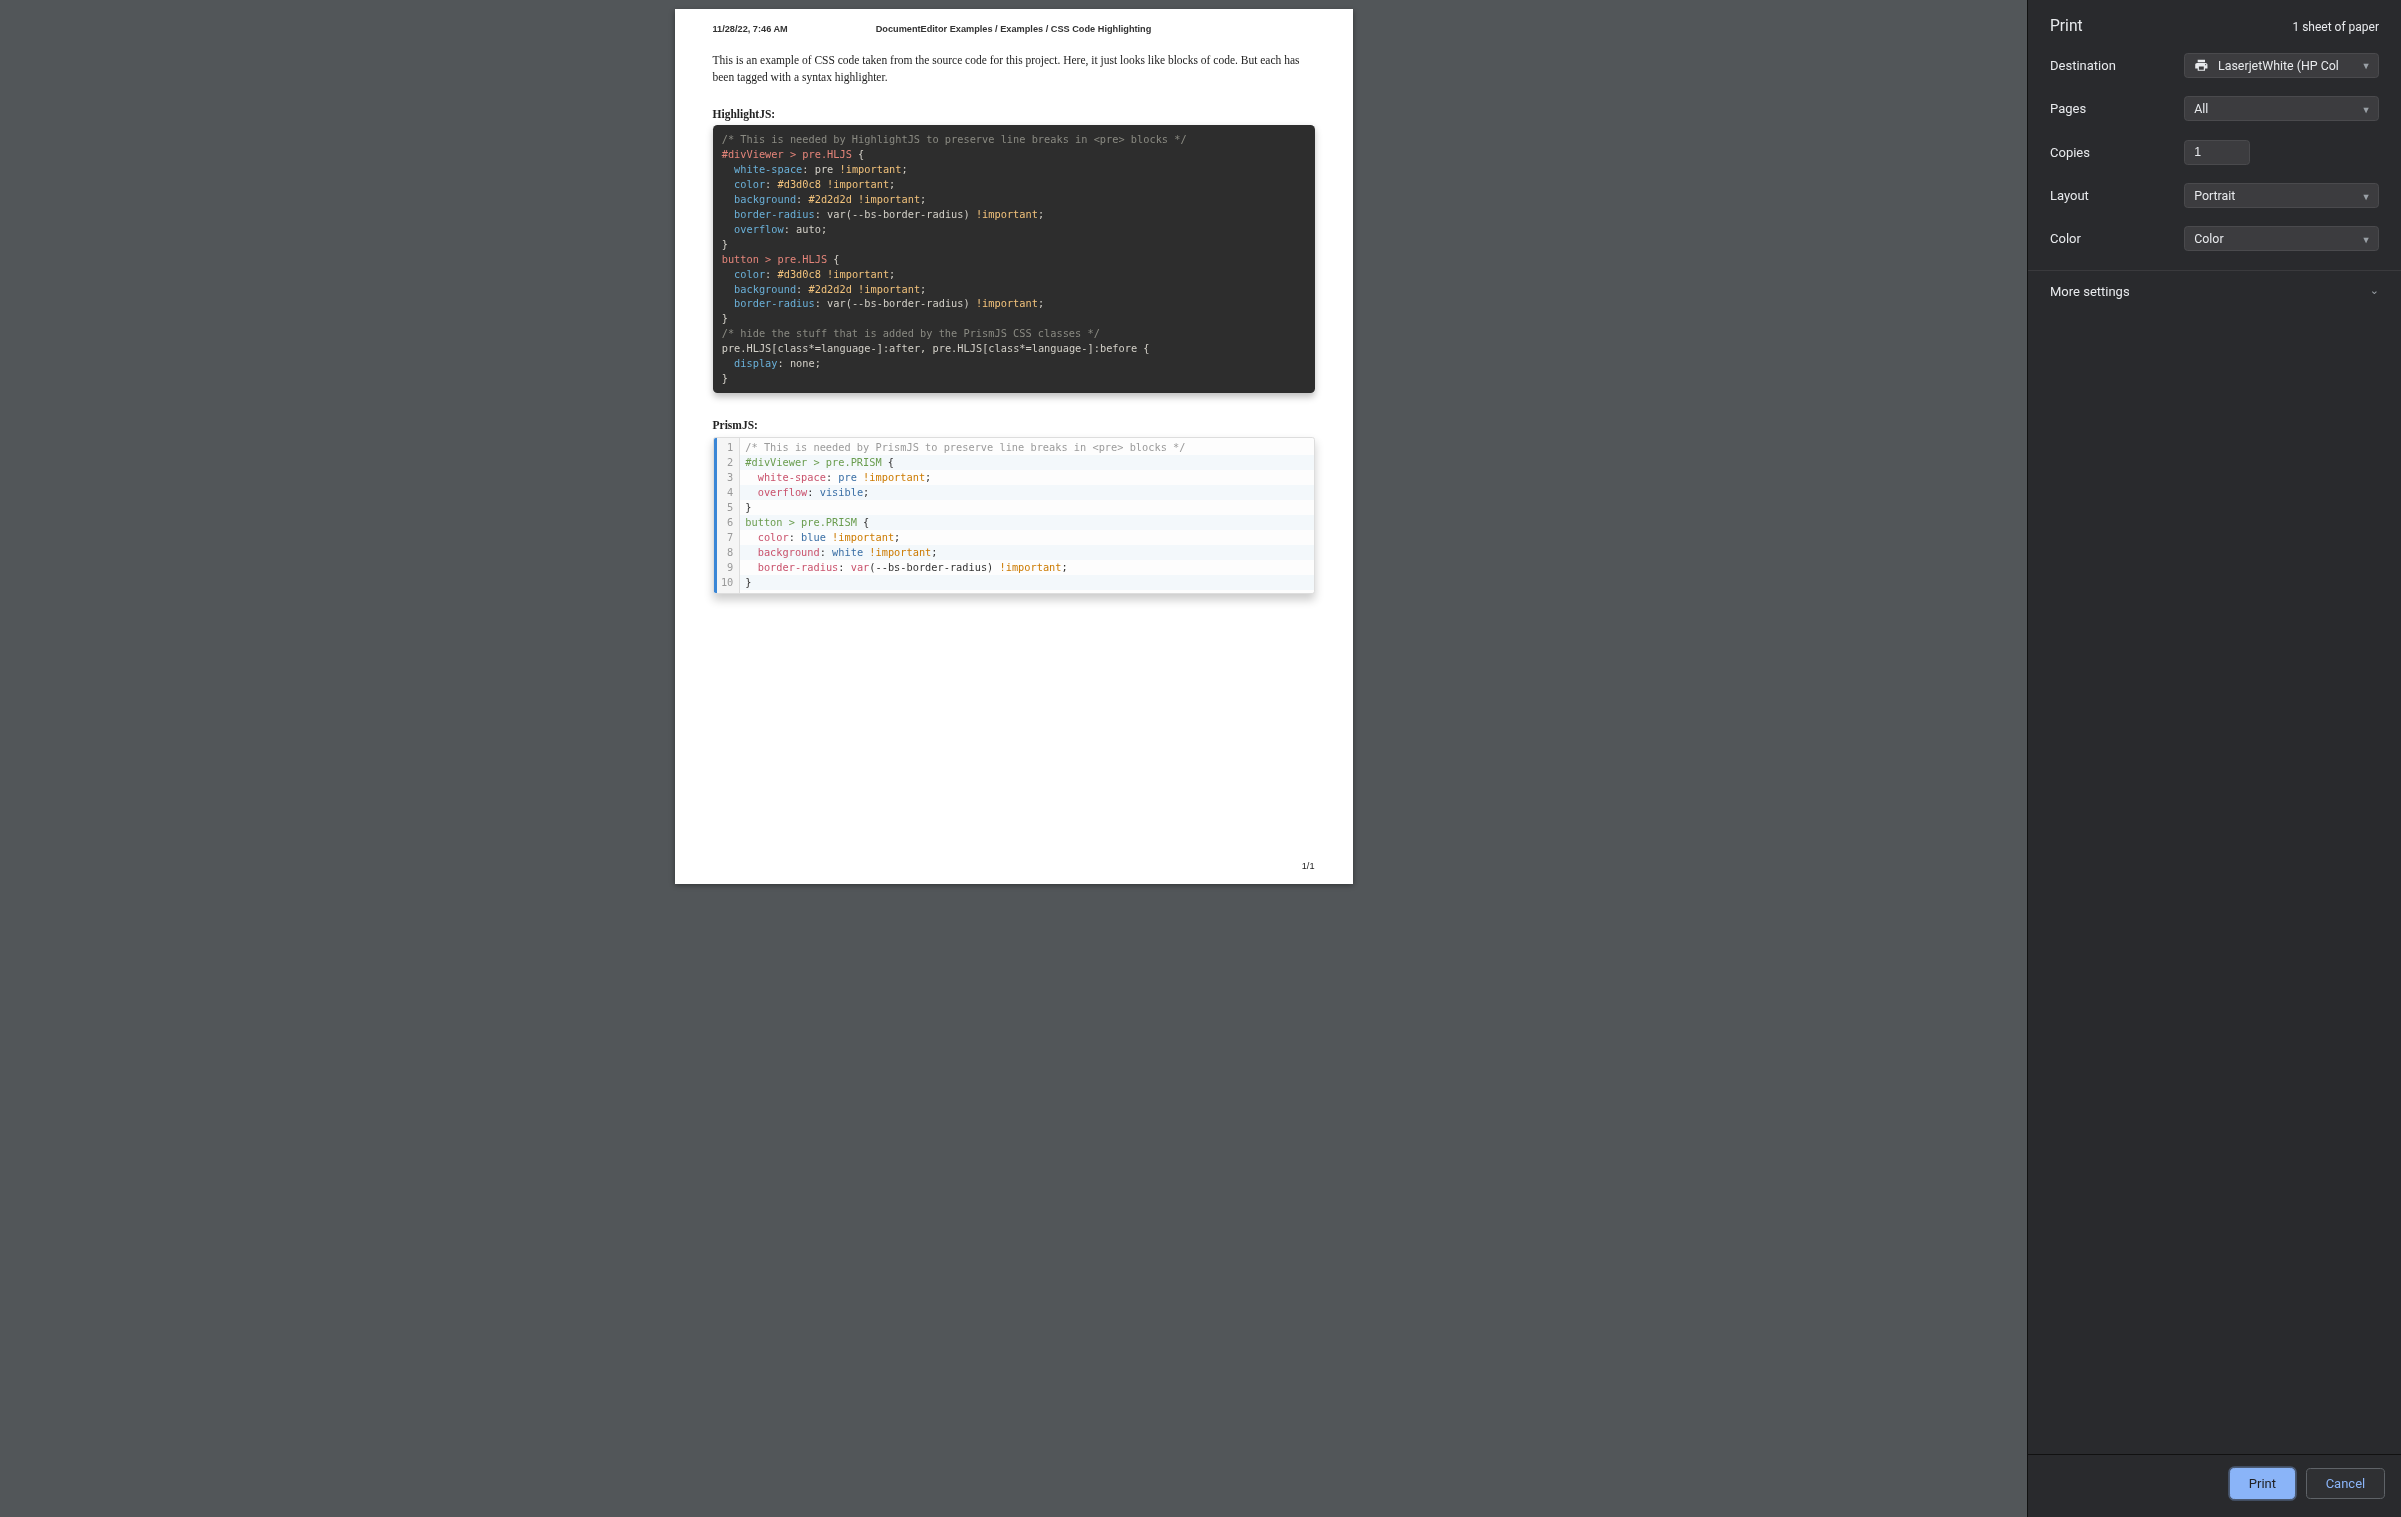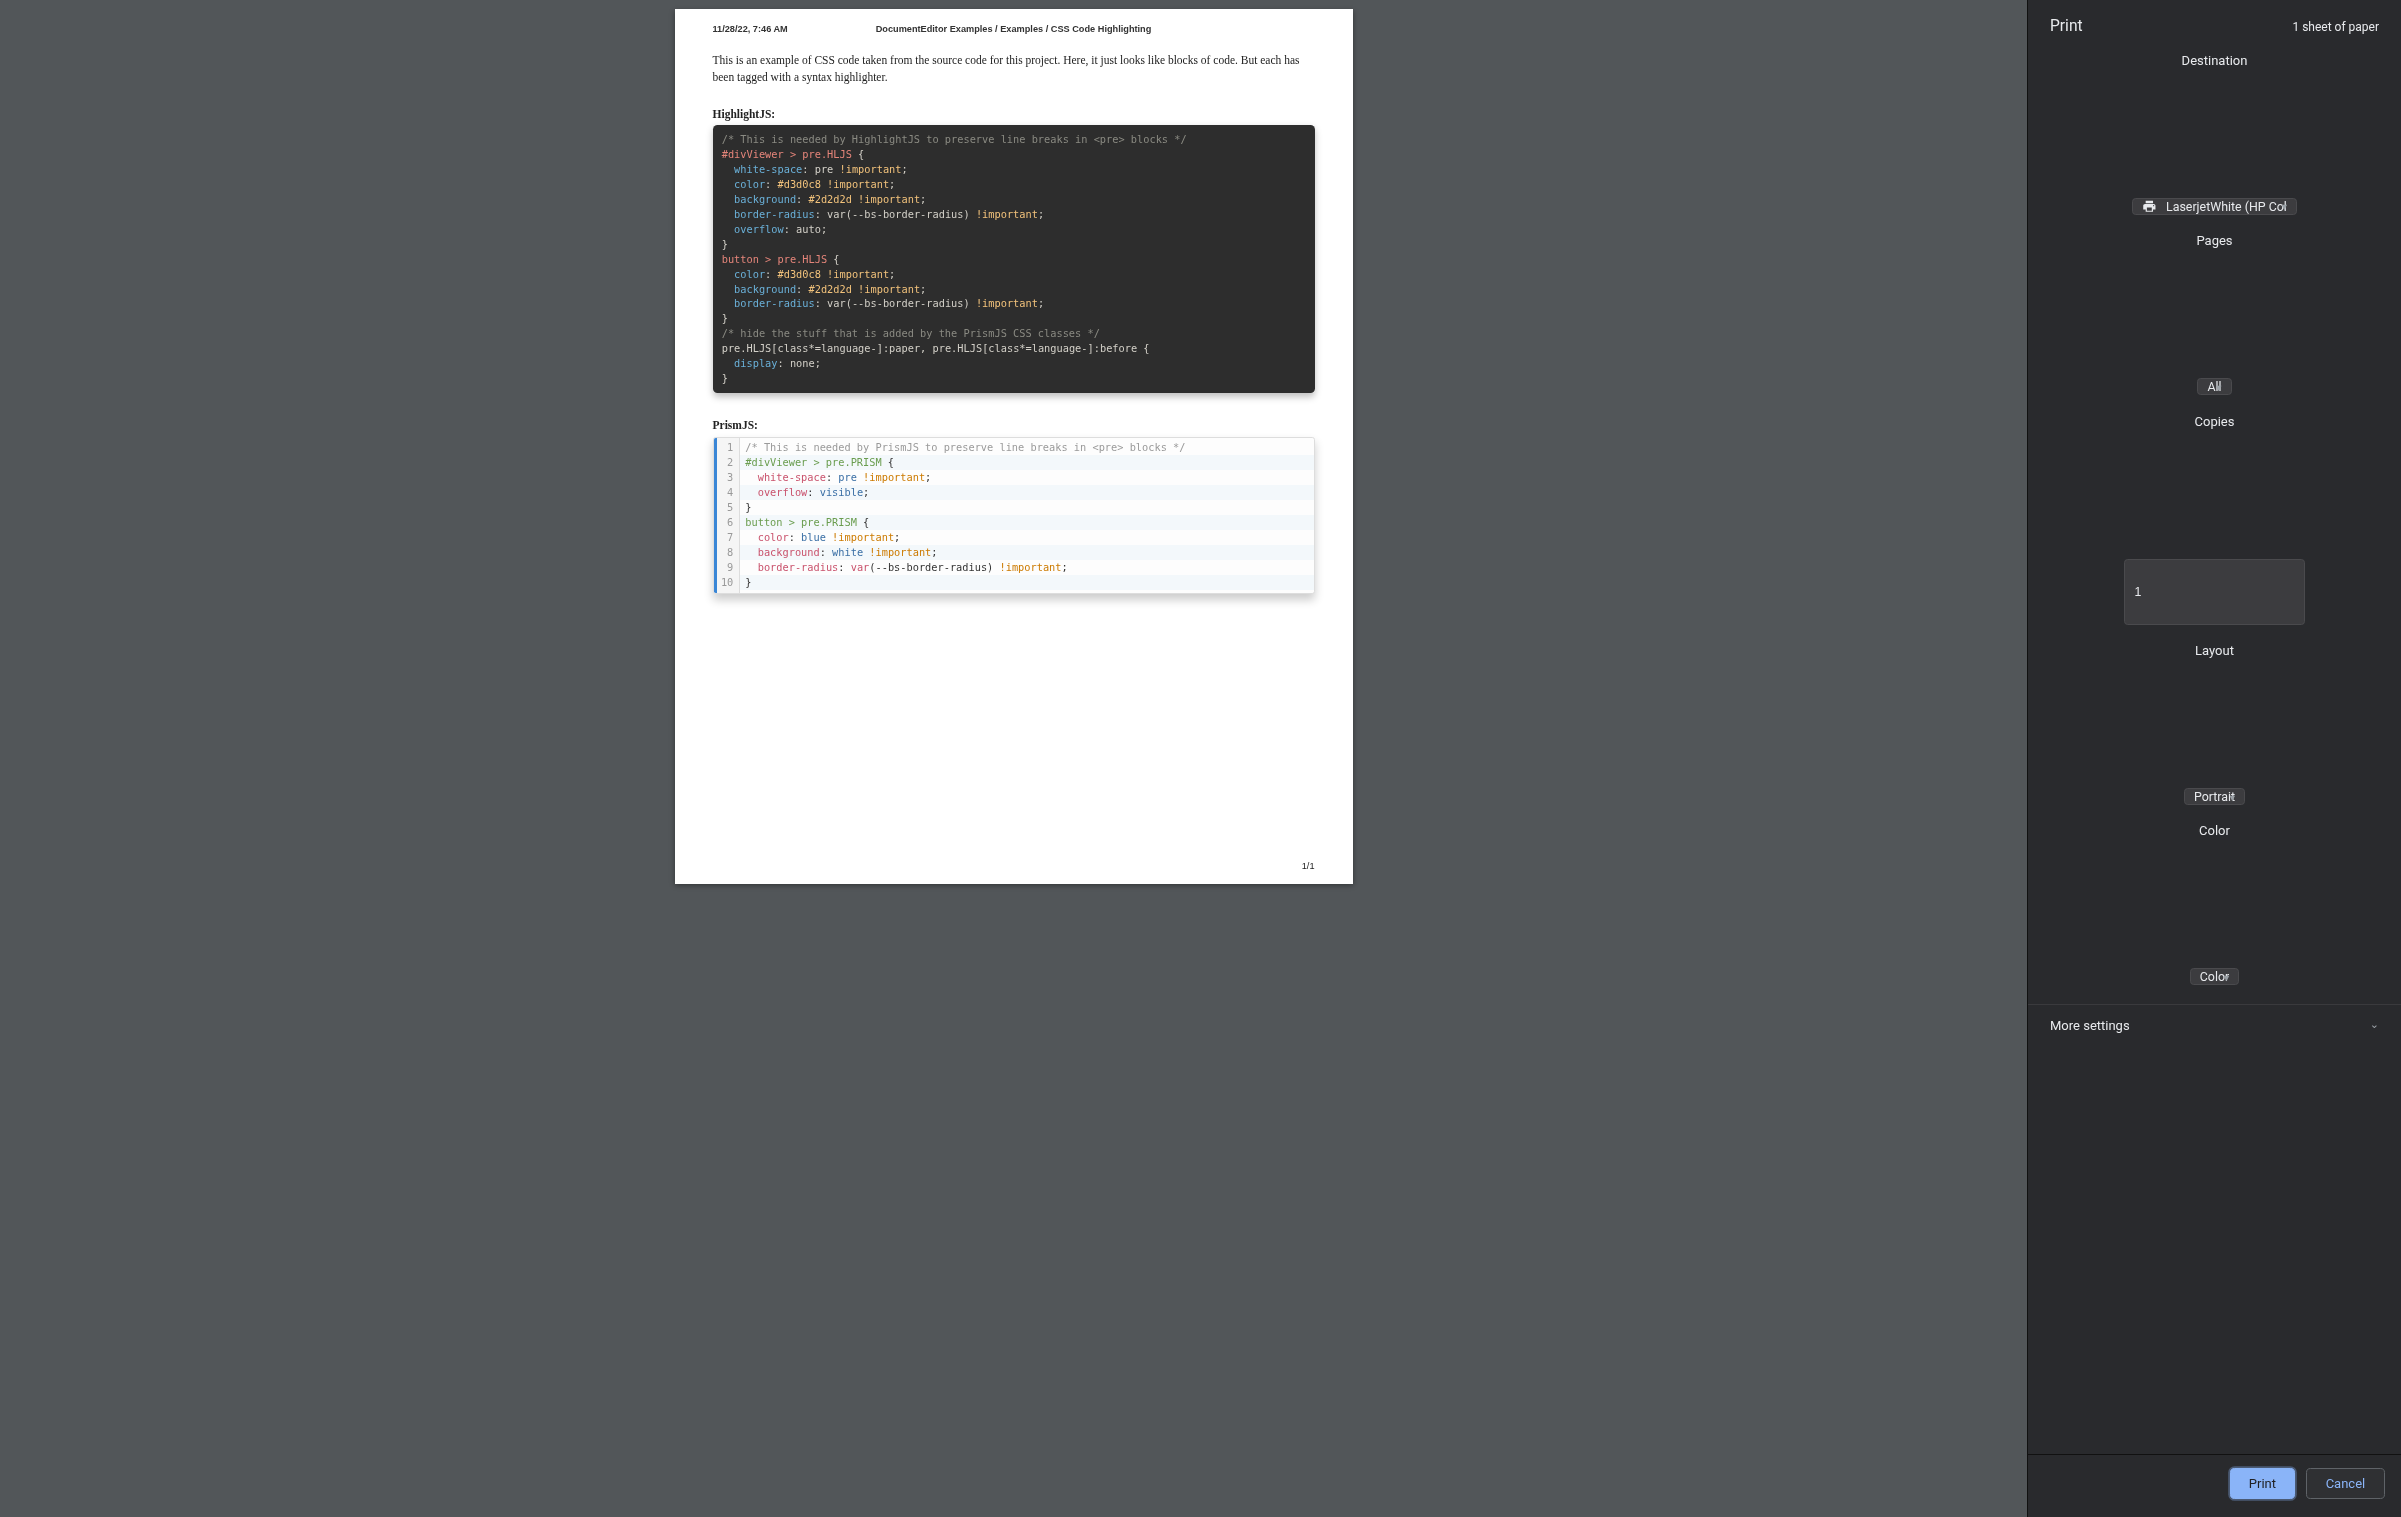--- a/index.html
+++ b/index.html
@@ -129,22 +129,21 @@
     justify-content: space-between;
     align-items: baseline;
     padding: 16.5px 22px 9.2px 22px;
   }
   .sb-title { font-size: 15.6px; font-weight:400; }
   .sb-sheets { font-size: 12px; color:#e8eaed;margin-left:8px; }
   .sb-row {
     display:flex;
     align-items:center;
     padding: 9.2px 22px;
-    gap: 17px;
-    flex-direction: column;
+    gap: 6px;
   }
   .sb-label { flex: 0 0 128px; font-size: 13px; color:#e8eaed; }
   .sb-control {
     flex:1;
     background:#3c3c3f;
     border:0.9px solid #4a4a4d;
     border-radius:3.7px;
     height: 25px;
     display:flex;
     align-items:center;
@@ -213,21 +212,21 @@
 <span class="c-punc">  </span><span class="c-prop">background</span><span class="c-punc">: </span><span class="c-col">#2d2d2d </span><span class="c-imp">!important</span><span class="c-punc">;</span>
 <span class="c-punc">  </span><span class="c-prop">border-radius</span><span class="c-punc">: </span><span class="c-val">var</span><span class="c-punc">(</span><span class="c-val">--bs-border-radius</span><span class="c-punc">) </span><span class="c-imp">!important</span><span class="c-punc">;</span>
 <span class="c-punc">  </span><span class="c-prop">overflow</span><span class="c-punc">: </span><span class="c-val">auto</span><span class="c-punc">;</span>
 <span class="c-punc">}</span>
 <span class="c-sel">button &gt; pre.HLJS</span><span class="c-punc"> {</span>
 <span class="c-punc">  </span><span class="c-prop">color</span><span class="c-punc">: </span><span class="c-col">#d3d0c8 </span><span class="c-imp">!important</span><span class="c-punc">;</span>
 <span class="c-punc">  </span><span class="c-prop">background</span><span class="c-punc">: </span><span class="c-col">#2d2d2d </span><span class="c-imp">!important</span><span class="c-punc">;</span>
 <span class="c-punc">  </span><span class="c-prop">border-radius</span><span class="c-punc">: </span><span class="c-val">var</span><span class="c-punc">(</span><span class="c-val">--bs-border-radius</span><span class="c-punc">) </span><span class="c-imp">!important</span><span class="c-punc">;</span>
 <span class="c-punc">}</span>
 <span class="c-comment">/* hide the stuff that is added by the PrismJS CSS classes */</span>
-<span class="c-val">pre.HLJS</span><span class="c-punc">[</span><span class="c-val">class*=language-</span><span class="c-punc">]</span><span class="c-val">:paper</span><span class="c-punc">, </span><span class="c-val">pre.HLJS</span><span class="c-punc">[</span><span class="c-val">class*=language-</span><span class="c-punc">]</span><span class="c-val">:before</span><span class="c-punc"> {</span>
+<span class="c-val">pre.HLJS</span><span class="c-punc">[</span><span class="c-val">class*=language-</span><span class="c-punc">]</span><span class="c-val">:after</span><span class="c-punc">, </span><span class="c-val">pre.HLJS</span><span class="c-punc">[</span><span class="c-val">class*=language-</span><span class="c-punc">]</span><span class="c-val">:before</span><span class="c-punc"> {</span>
 <span class="c-punc">  </span><span class="c-prop">display</span><span class="c-punc">: </span><span class="c-val">none</span><span class="c-punc">;</span>
 <span class="c-punc">}</span></pre>
 
     <div style="height:26px"></div>
 
     <div class="sec-title">PrismJS:</div>
     <div class="prism-wrap">
       <div class="prism-accent"></div>
       <div class="prism-gutter" id="prism-gutter">
           <div>1</div>

